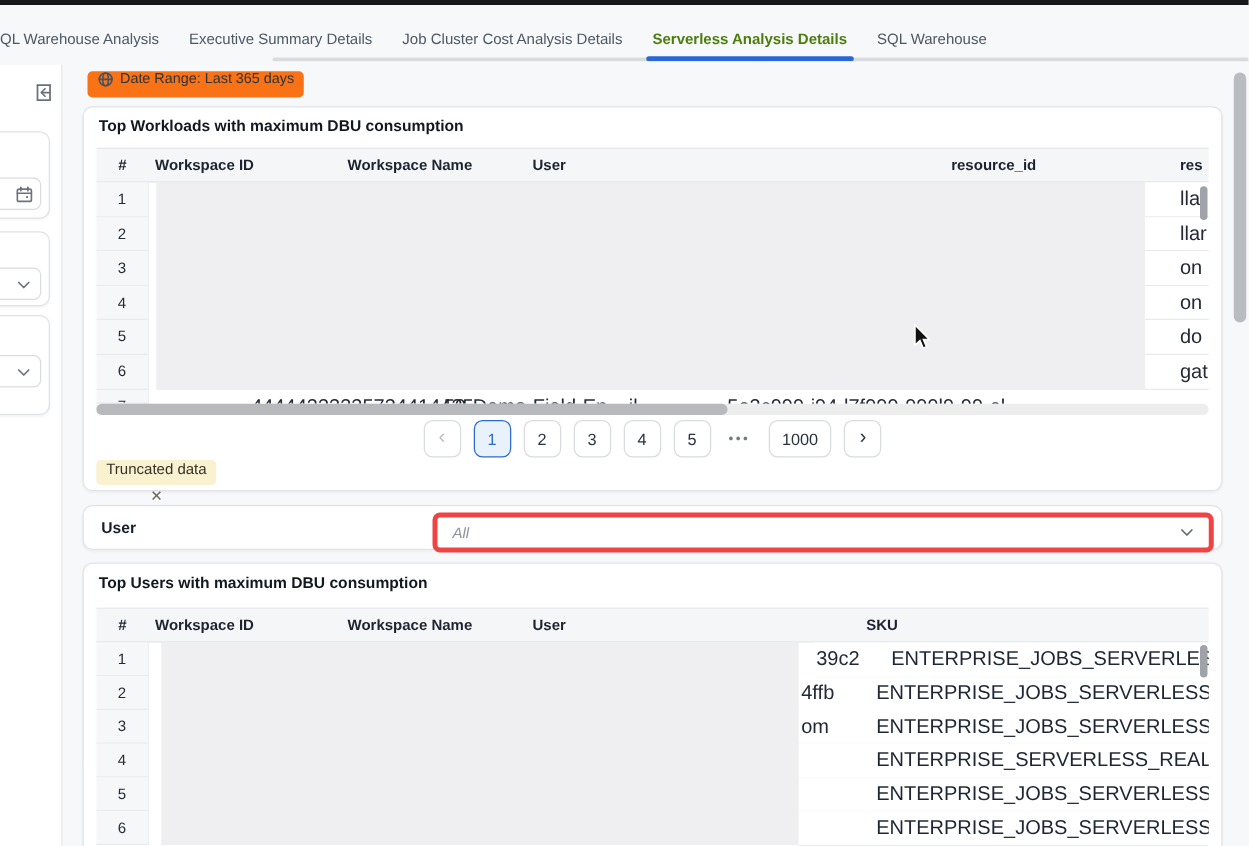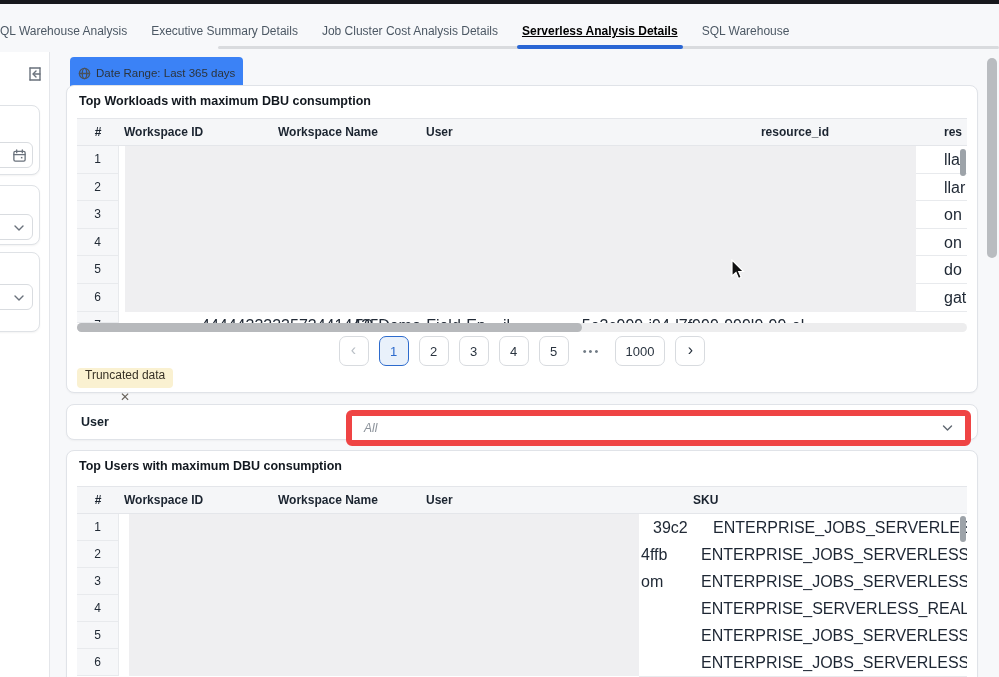--- a/index.html
+++ b/index.html
@@ -6,36 +6,36 @@
   html,body { width:999px; height:677px; overflow:hidden; }
   body { font-family:"Liberation Sans", sans-serif; background:#f7f8fa; color:#1e2936; position:relative; }
   .abs { position:absolute; }
 
   
   #top-strip { left:0; top:0; width:999px; height:4px; background:#17181c; }
 
   
   #tabbar { left:0; top:16px; width:999px; height:33px; display:flex; gap:24px; overflow:hidden; }
   .tab { position:relative; font-size:12px; color:#4c5864; line-height:30px; height:33px; white-space:nowrap; cursor:pointer; flex:0 0 auto; }
-  .tab.active { color:#000000; font-weight:bold;text-decoration:underline; }
+  .tab.active { color:#4d7c0f; font-weight:bold; }
   .tab.active::after { content:""; position:absolute; left:-5px; right:-5px; bottom:0; height:4px; background:#2a66d4; border-radius:2px; }
   #tab-track { left:218px; top:46px; width:781px; height:3px; background:#d9dbde; border-radius:2px; }
 
   
   #sidebar { left:0; top:52px; width:50px; height:625px; background:#ffffff; border-right:1px solid #e4e6ea; overflow:hidden; }
   .side-card { position:absolute; left:-30px; width:70px; background:#fff; border:1px solid #dfe2e6; border-radius:8px; box-shadow:0 1px 2px rgba(0,0,0,.05); }
   .side-ctl { position:absolute; background:#fff; border:1px solid #d9dce0; border-radius:6px; }
   .icon-svg { stroke:#6a727c; fill:none; stroke-width:1.4; stroke-linecap:round; stroke-linejoin:round; }
 
   
   .card { position:absolute; background:#fff; border:1px solid #e0e3e8; border-radius:8px; box-shadow:0 1px 2px rgba(0,0,0,.04); }
   .card-title { position:absolute; left:12px; top:8px; font-size:12.5px; font-weight:bold; color:#12181f; white-space:nowrap; }
 
   
-  #date-chip { left:70px; top:57px; height:21px; background:#3b82f6; border-radius:4px; display:flex; align-items:center; gap:5px; padding:16px 8px; font-size:11.5px; color:#2c343c; }
+  #date-chip { left:70px; top:57px; height:21px; background:#f97316; border-radius:4px; display:flex; gap:5px; padding:0 8px; font-size:11.5px; color:#2c343c; }
 
   
   .tbl { position:absolute; left:10px; width:890px; overflow:hidden; }
   .tbl-head { position:relative; height:28px; background:#f5f6f8; border-top:1px solid #e4e6ea; border-bottom:1px solid #e4e6ea; font-size:12px; font-weight:bold; color:#1b2430; }
   .th { position:absolute; top:0; line-height:27px; white-space:nowrap; }
   .num-col { position:absolute; left:0; top:28px; width:42px; border-right:1px solid #e8eaed; }
   .num-cell { height:27.6px; background:#f6f7f9; border-bottom:1px solid #e8eaed; text-align:center; line-height:27px; font-size:12px; color:#222b36; }
   .num-cell.h27 { height:27px; }
   .row-line { position:absolute; height:27.6px; border-bottom:1px solid #e8eaed; background:#fff; }
   .redacted { position:absolute; background:#efeff1; }
@@ -52,21 +52,21 @@
   .pg-btn.active { border:1px solid #2d6bcd; background:#e9f1fb; color:#2d6bcd; }
   .pg-ellipsis { width:26px; display:flex; align-items:center; justify-content:center; color:#707a84; font-size:11px; letter-spacing:2px; }
   .pg-chevron { font-size:16px; line-height:1; padding-bottom:2px; }
 
   
   #truncated-chip { position:absolute; left:10px; top:282px; height:20px; background:#faf1d1; border-radius:4px; display:flex; align-items:center; gap:8px; padding:0 8px; font-size:12px; color:#373126;flex-direction:column; }
   #truncated-chip .x { color:#6a645c; font-size:12px; cursor:pointer; }
 
   
   #user-filter-label { position:absolute; left:14px; top:10px; font-size:12.5px; font-weight:bold; color:#15202b; }
-  #user-filter-select { position:absolute; left:279px; top:5px; width:625px; height:26px; background:#fff; border:6px solid #ef4444; border-radius:6px; display:flex; align-items:center; padding:12px 12px; cursor:pointer; }
+  #user-filter-select { position:absolute; left:279px; top:5px; width:625px; height:26px; background:#fff; border:4px solid #ef4444; border-radius:6px; display:flex; align-items:center; padding:12px 12px; cursor:pointer; }
   #user-filter-select .val { font-size:12px; font-style:italic; color:#8b929a; flex:1; }
 
   
   #page-scroll-thumb { left:987px; top:58px; width:10px; height:200px; background:#b9bcc0; border-radius:5px; }
 
   
   #cursor { left:731px; top:259px; width:16px; height:22px; pointer-events:none; z-index:50; }
 
   .clip-row { position:absolute; overflow:hidden; }
 </style>

